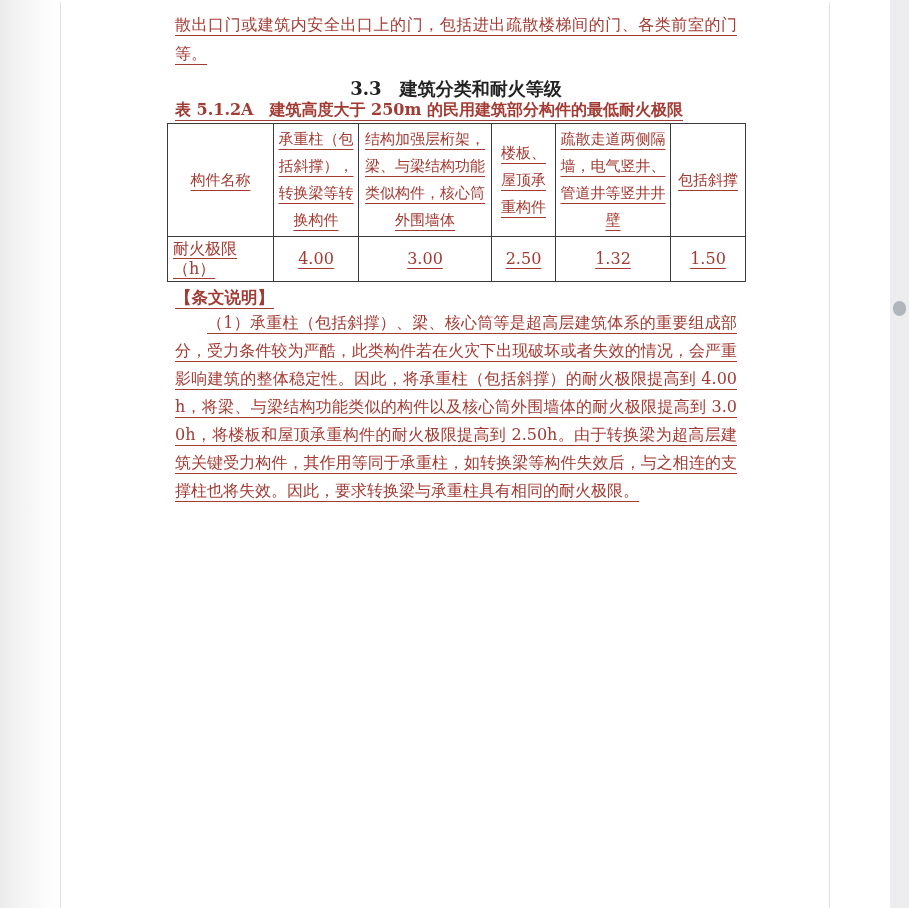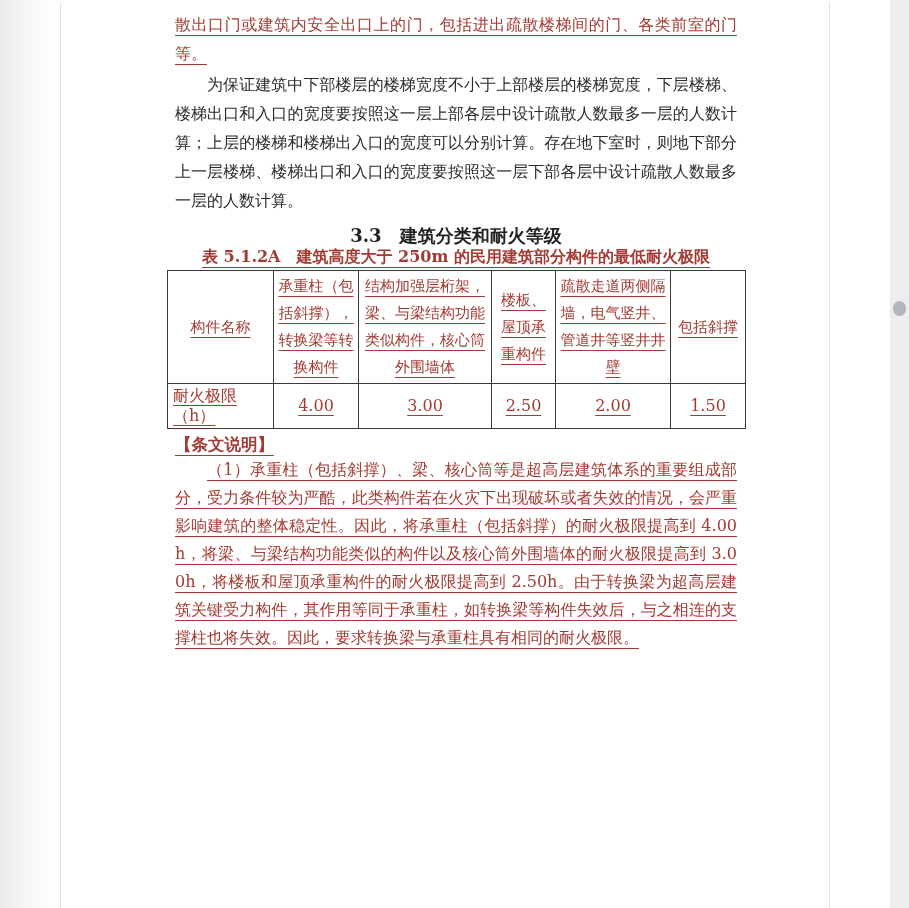--- a/index.html
+++ b/index.html
@@ -30,21 +30,21 @@
     text-decoration-line:underline;
     text-decoration-thickness:1px;
     text-underline-offset:5px;
     text-decoration-color:#a23b33;
   }
   .topline{margin-top:8px;font-size:16px;line-height:29px;}
   .black-para{margin-top:2px;font-size:16px;line-height:29px;text-indent:2em;}
   h1.chapter{margin:2px 0 0;font-size:18px;line-height:24px;text-align:center;font-weight:bold;color:#222;}
   h2.section{margin:9px 0 0;font-size:18px;line-height:24px;text-align:center;font-weight:bold;color:#222;}
   .clause{margin-top:12px;font-size:16px;line-height:28px;}
-  .caption{margin-top:-2px;font-size:16px;line-height:22px;text-align:center;font-weight:bold;}
+  .caption{margin-top:-2px;font-size:16px;line-height:22px;text-align:left;font-weight:bold;}
   table.fire{
     border-collapse:collapse;margin:2px 0 0 -8px;table-layout:fixed;width:578px;
   }
   table.fire th,table.fire td{
     border:1.5px solid #3a3a3a;
     color:#a23b33;
     font-weight:normal;
     padding:2px 3px;
     box-sizing:border-box;
   }
@@ -72,21 +72,20 @@
 </head>
 <body>
 
 <div class="left-gutter"></div>
 
 <div class="page">
   <div class="content">
 
     <p class="red u jc topline">散出口门或建筑内安全出口上的门，包括进出疏散楼梯间的门、各类前室的门等。</p>
 
-    <p class="black-para jc">为保证建筑中下部楼层的楼梯宽度不小于上部楼层的楼梯宽度，下层楼梯、楼梯出口和入口的宽度要按照这一层上部各层中设计疏散人数最多一层的人数计算；上层的楼梯和楼梯出入口的宽度可以分别计算。存在地下室时，则地下部分上一层楼梯、楼梯出口和入口的宽度要按照这一层下部各层中设计疏散人数最多一层的人数计算。</p>
 
 
     <h2 class="section">3.3　建筑分类和耐火等级</h2>
 
 
     <p class="red u caption">表 5.1.2A　建筑高度大于 250m 的民用建筑部分构件的最低耐火极限</p>
 
     <table class="fire">
       <colgroup>
         <col style="width:106px">
@@ -103,21 +102,21 @@
         <th>结构加强层桁架，梁、与梁结构功能类似构件，核心筒外围墙体</th>
         <th>楼板、屋顶承重构件</th>
         <th>疏散走道两侧隔墙，电气竖井、管道井等竖井井壁</th>
         <th>包括斜撑</th>
       </tr>
       <tr>
         <td class="rowlabel">耐火极限（h）</td>
         <td>4.00</td>
         <td>3.00</td>
         <td>2.50</td>
-        <td>2.00</td>
+        <td>1.32</td>
         <td>1.50</td>
       </tr>
     </tbody>
       </table>
 
     <p class="red u cmt-label">【条文说明】</p>
 
     <p class="red u jc commentary">（1）承重柱（包括斜撑）、梁、核心筒等是超高层建筑体系的重要组成部分，受力条件较为严酷，此类构件若在火灾下出现破坏或者失效的情况，会严重影响建筑的整体稳定性。因此，将承重柱（包括斜撑）的耐火极限提高到 4.00h，将梁、与梁结构功能类似的构件以及核心筒外围墙体的耐火极限提高到 3.00h，将楼板和屋顶承重构件的耐火极限提高到 2.50h。由于转换梁为超高层建筑关键受力构件，其作用等同于承重柱，如转换梁等构件失效后，与之相连的支撑柱也将失效。因此，要求转换梁与承重柱具有相同的耐火极限。</p>
 
   </div>

